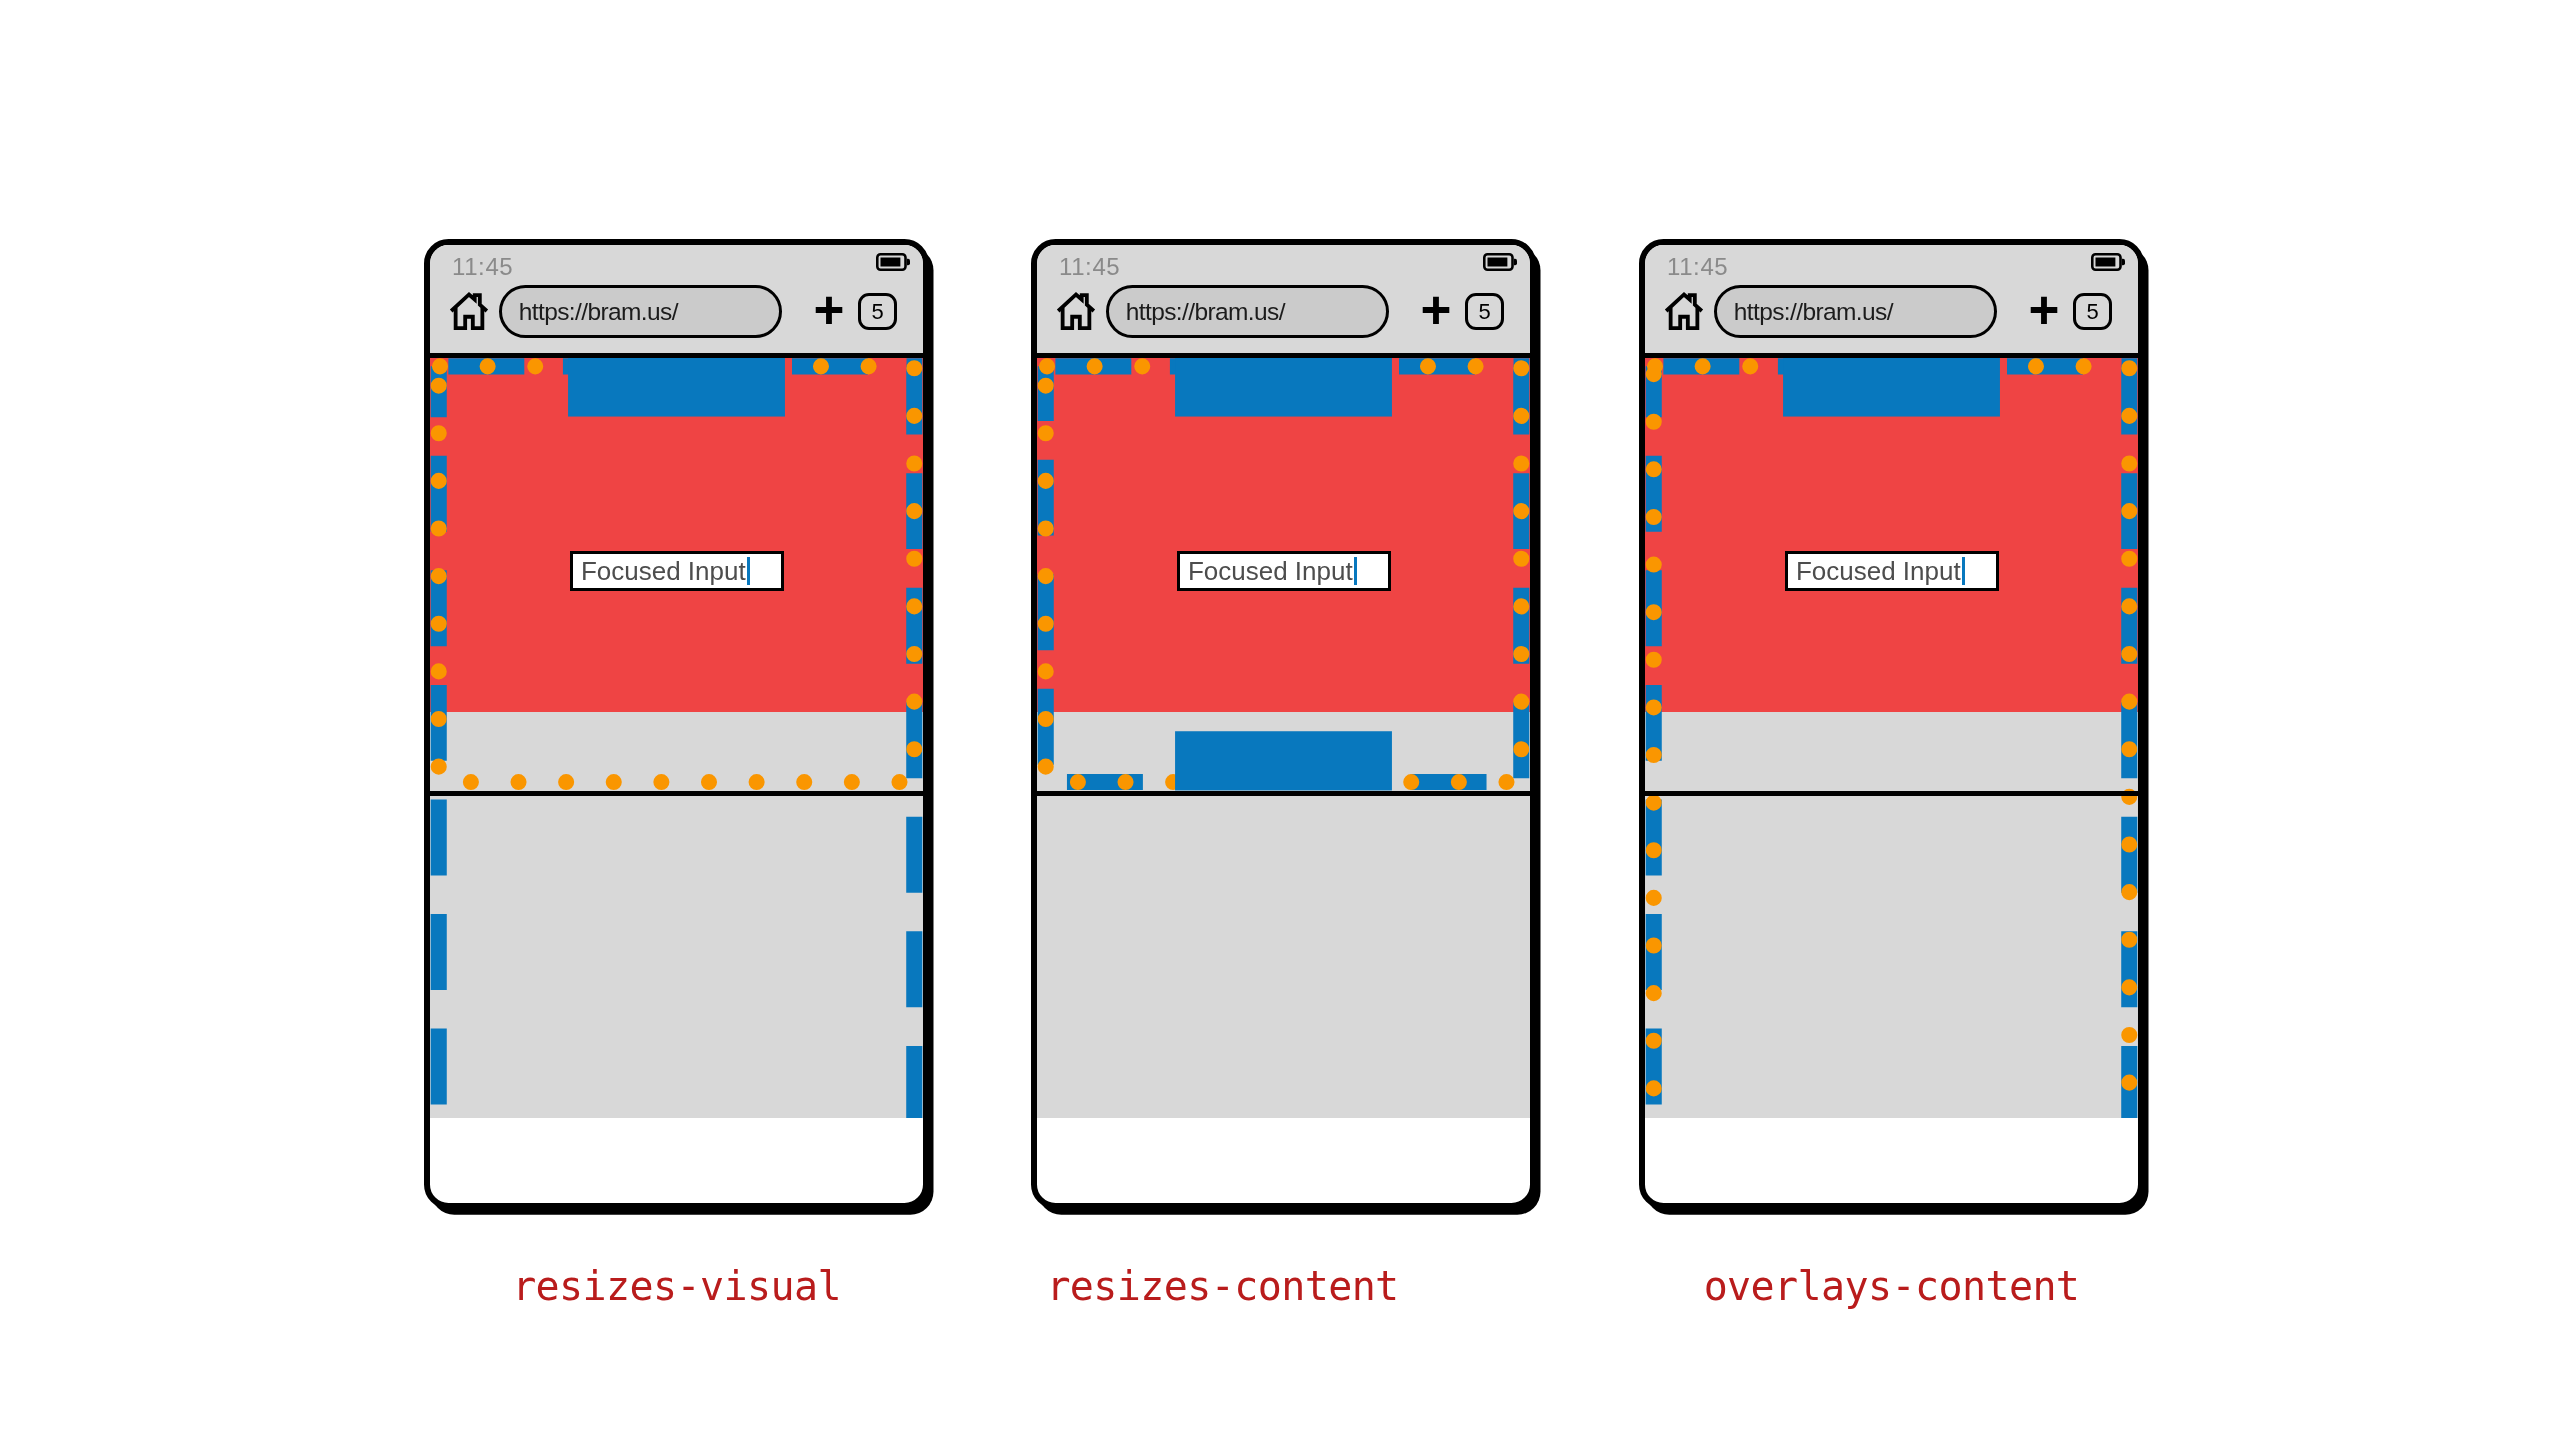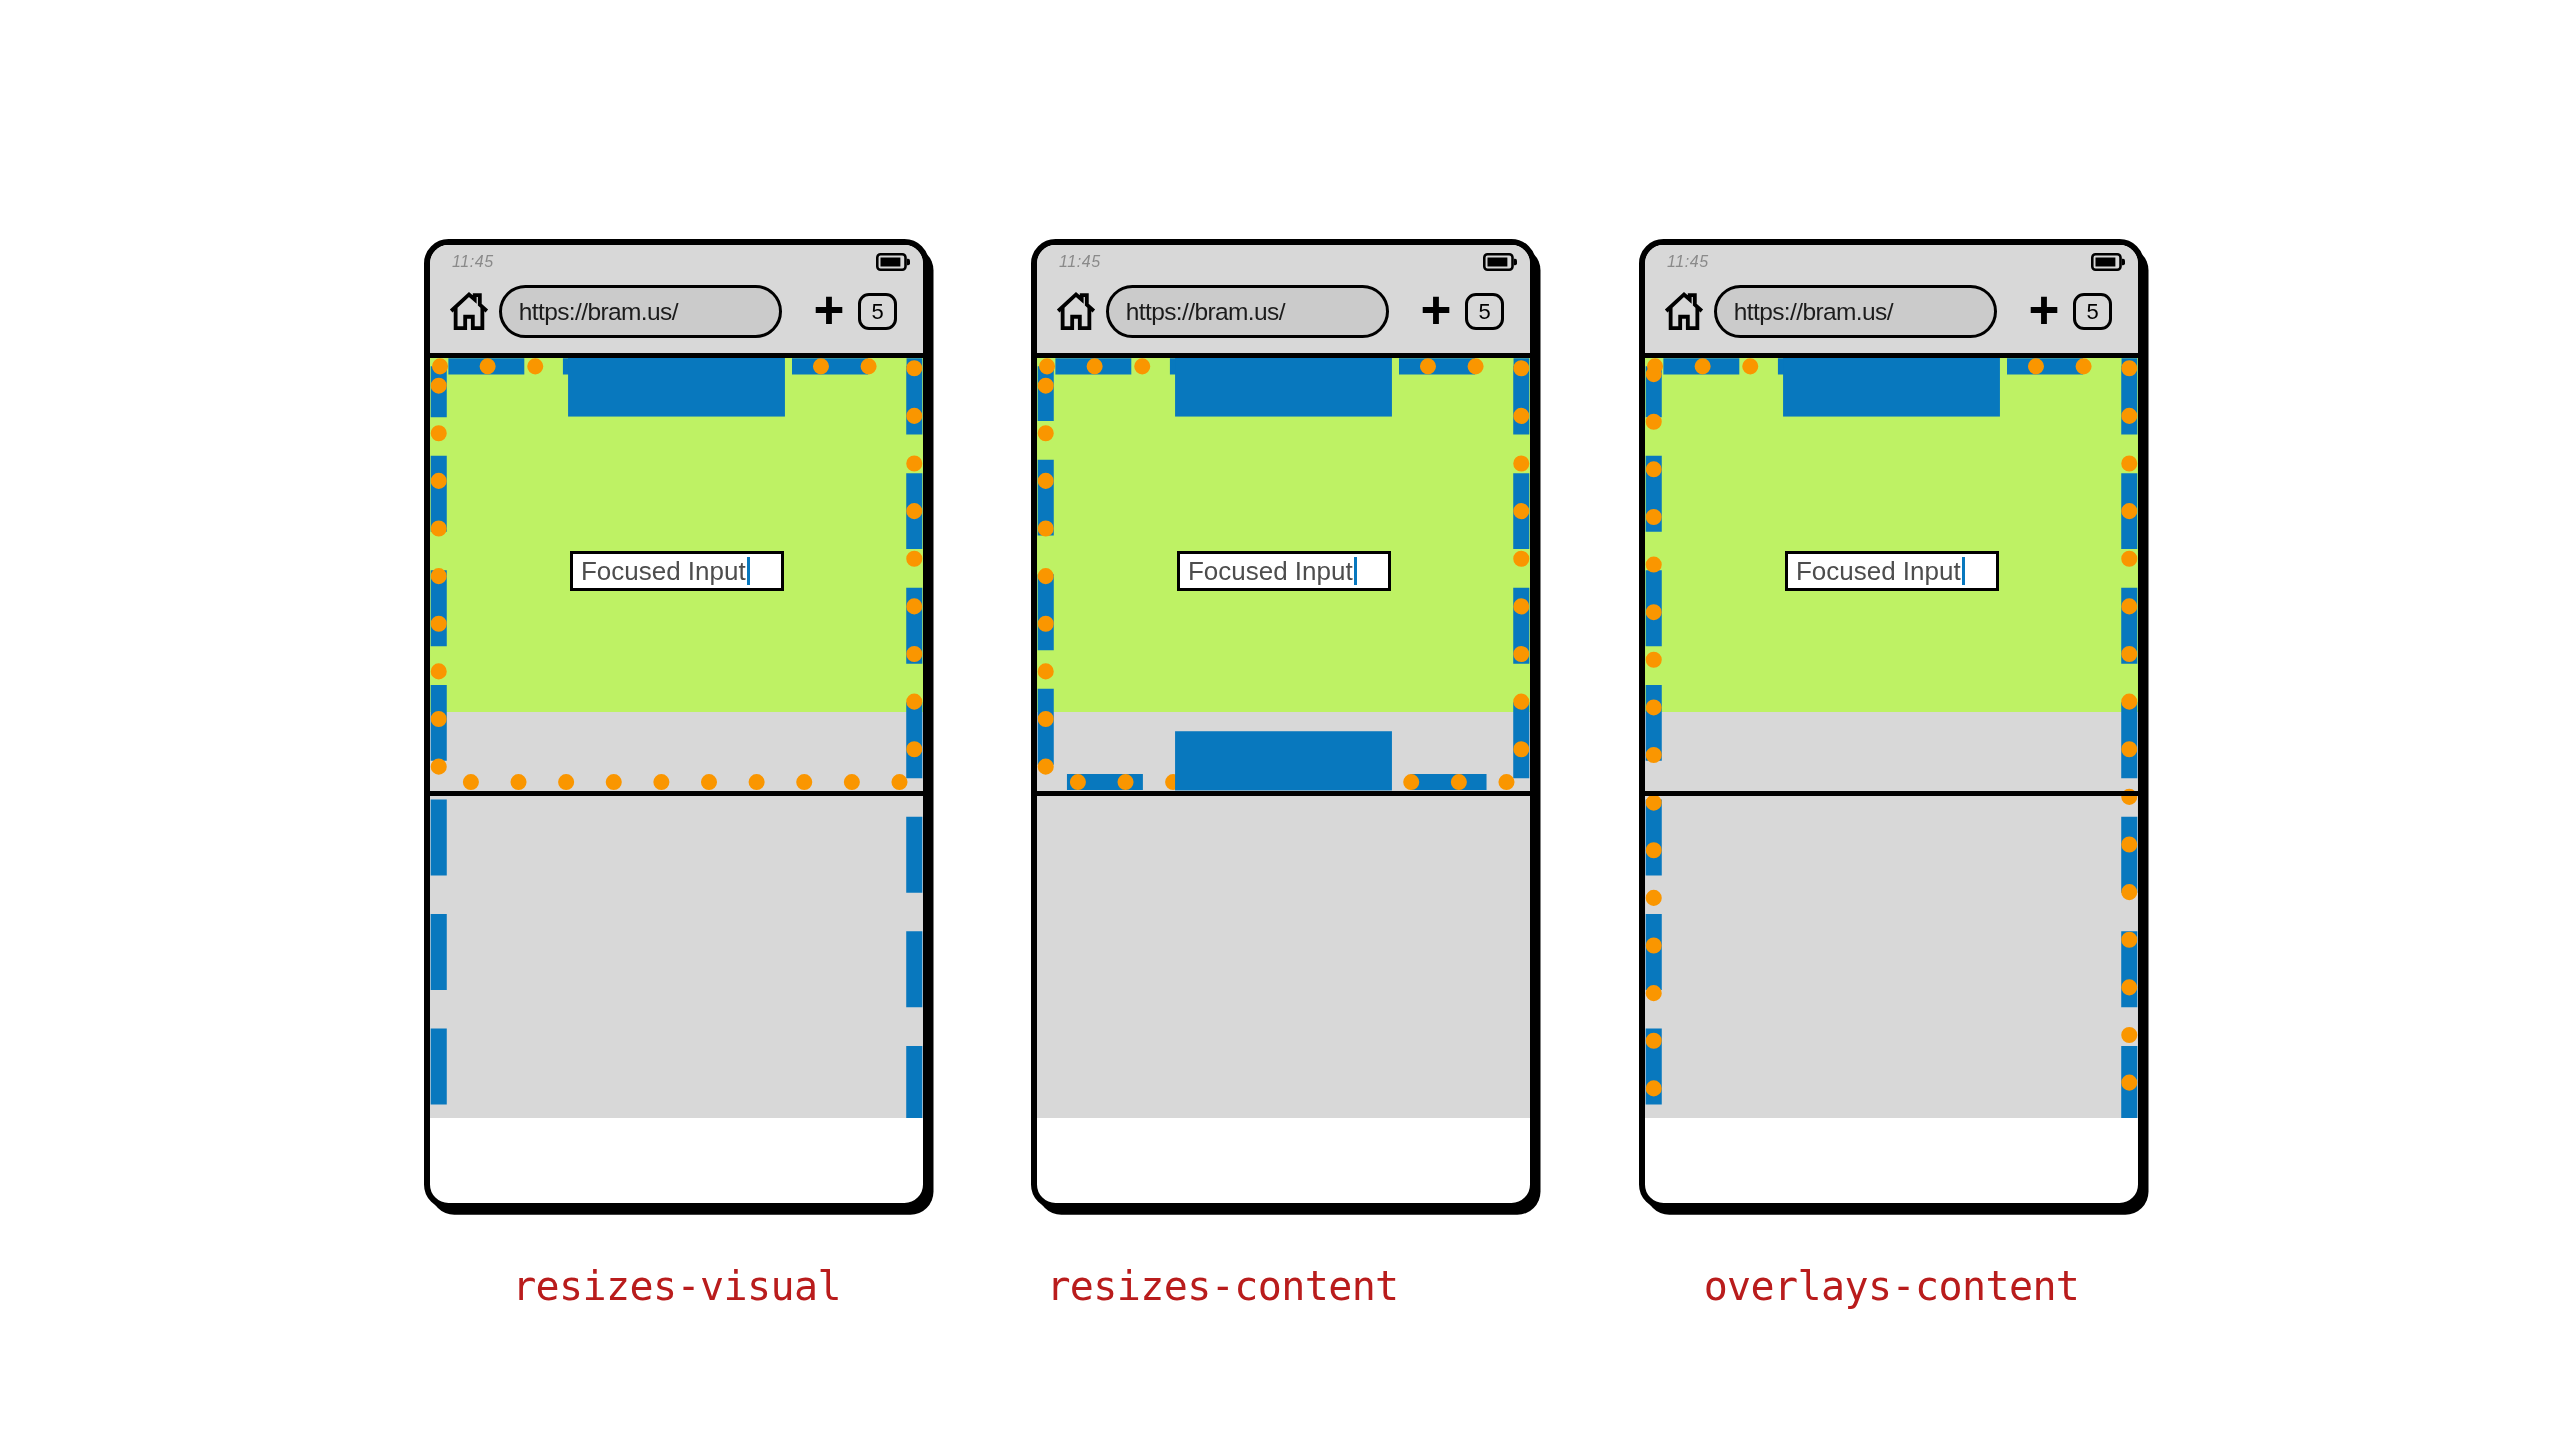--- a/index.html
+++ b/index.html
@@ -23,21 +23,21 @@
     background:#fff;border:6.4px solid var(--frame-black);border-radius:24.5px;
     box-shadow:5.8px 7px 0 -1.3px var(--frame-black);
     overflow:hidden;
   }
   .phone-1{left:424px;} .phone-2{left:1031px;} .phone-3{left:1639px;}
 
   
   .chrome{position:relative;height:108px;background:var(--chrome-gray);}
   .chrome-divider{height:5.2px;background:#000;}
   .status-time{
-    position:absolute;left:22px;top:7.7px;font-size:16px;color:#8a8a8a;letter-spacing:0.6px;font-style:italic;
+    position:absolute;left:22px;top:7.7px;font-size:24px;color:#8a8a8a;letter-spacing:0.6px;
   }
   .battery{position:absolute;right:13px;top:8.4px;width:34px;height:18px;}
   .home-btn{position:absolute;left:16.7px;top:45px;width:44px;height:44px;background:none;border:none;}
   .url-pill{
     position:absolute;left:69px;top:40px;width:283px;height:53px;
     background:var(--pill-gray);border:3.2px solid #000;border-radius:26.4px;
     display:flex;align-items:center;padding-left:16.7px;
   }
   .url-text{font-size:24.5px;color:#1c1c1c;letter-spacing:-0.6px;white-space:nowrap;}
   .new-tab-btn{
@@ -46,21 +46,21 @@
     font-size:53px;font-weight:bold;color:#000;line-height:55px;text-align:center;
   }
   .tab-counter{
     position:absolute;left:428px;top:48px;width:39px;height:37px;
     border:3.9px solid #000;border-radius:11px;background:none;
     display:flex;align-items:center;justify-content:center;
     font-size:22px;color:#000;font-family:"Liberation Sans",sans-serif;
   }
 
   
-  .screen{position:relative;height:760px;background:#bef264;overflow:hidden;text-align:center;}
+  .screen{position:relative;height:760px;background:#ef4444;overflow:hidden;text-align:center;}
   .keyboard{
     position:absolute;left:0;right:0;bottom:0;height:406px;
     background:var(--chrome-gray);z-index:1;
   }
   .overlay-svg{position:absolute;left:0;top:0;width:493px;height:843px;z-index:2;}
   .kb-divider{
     position:absolute;left:0;right:0;top:433px;height:5.2px;background:#000;z-index:3;
   }
   .dash-rect{fill:none;stroke:var(--blue);stroke-width:25;
     stroke-dasharray:118 60;stroke-dashoffset:163;}

